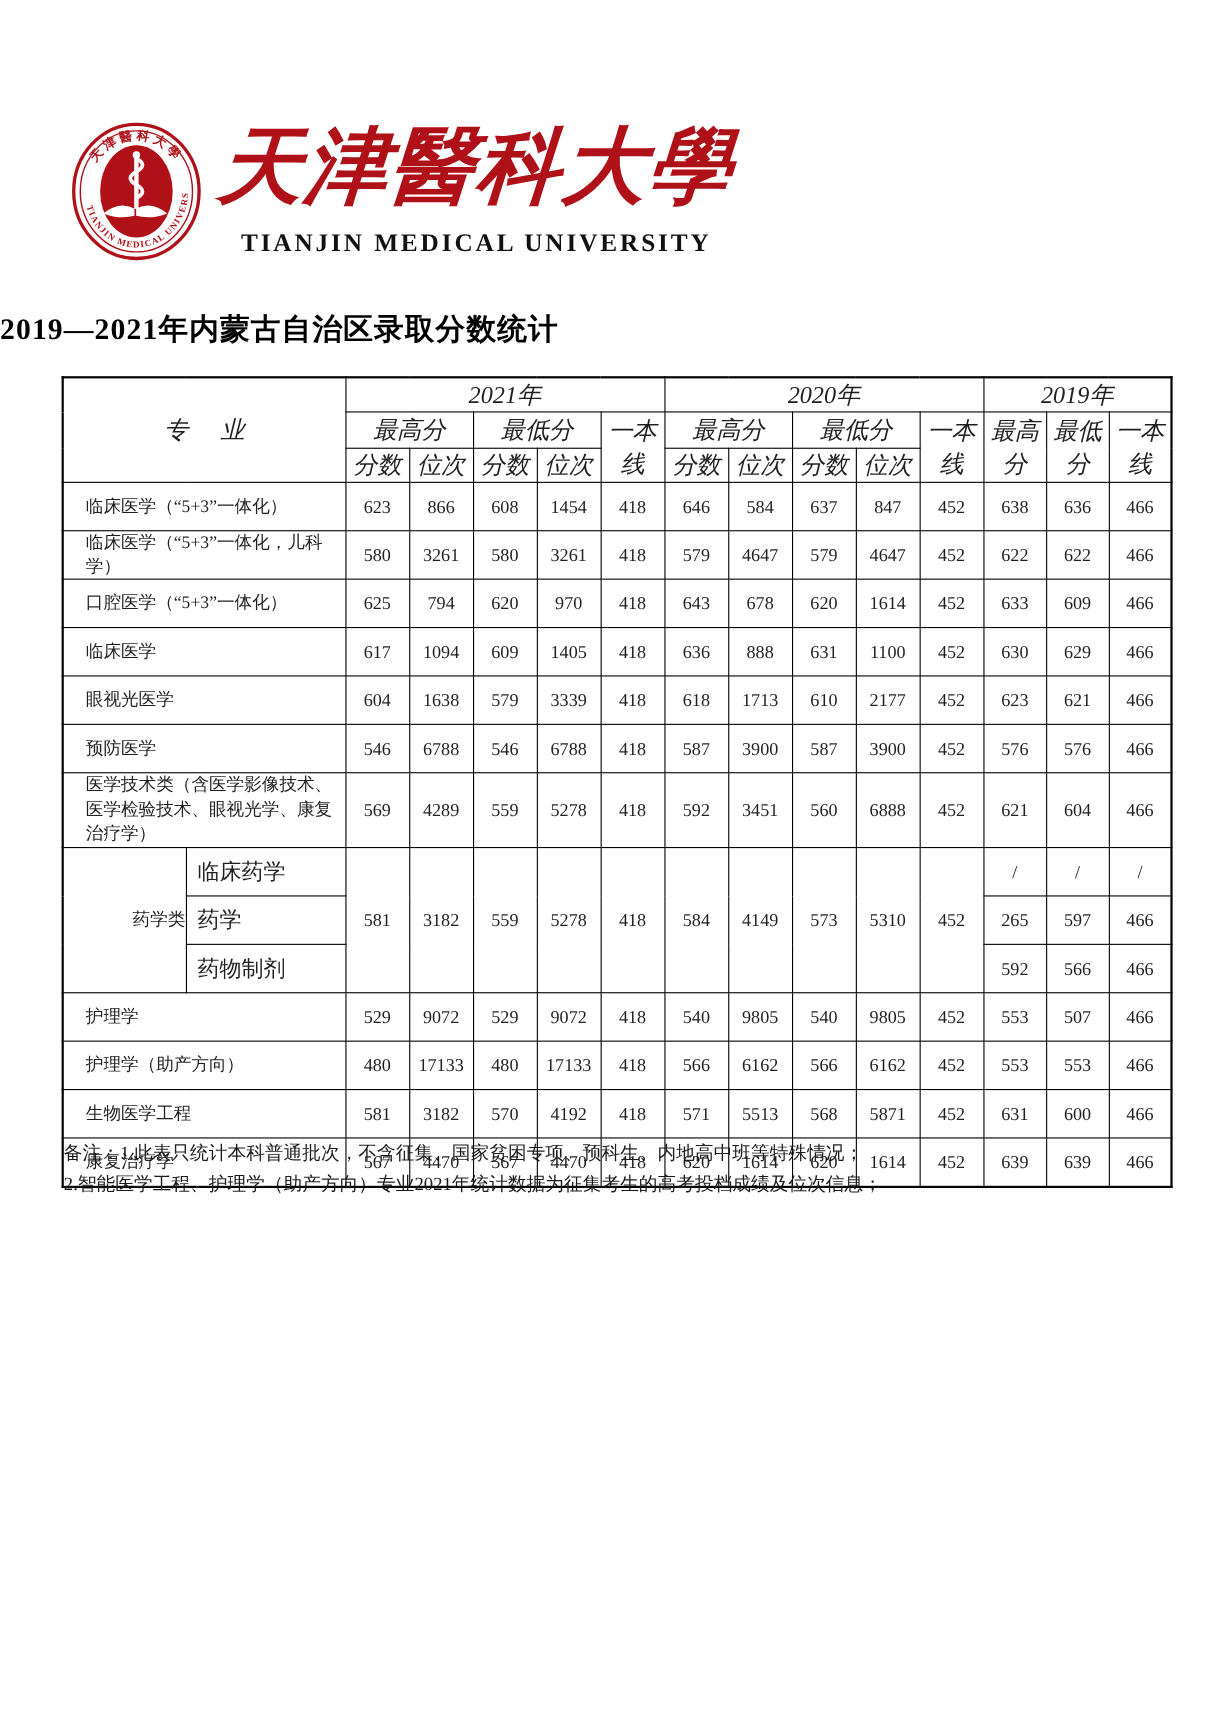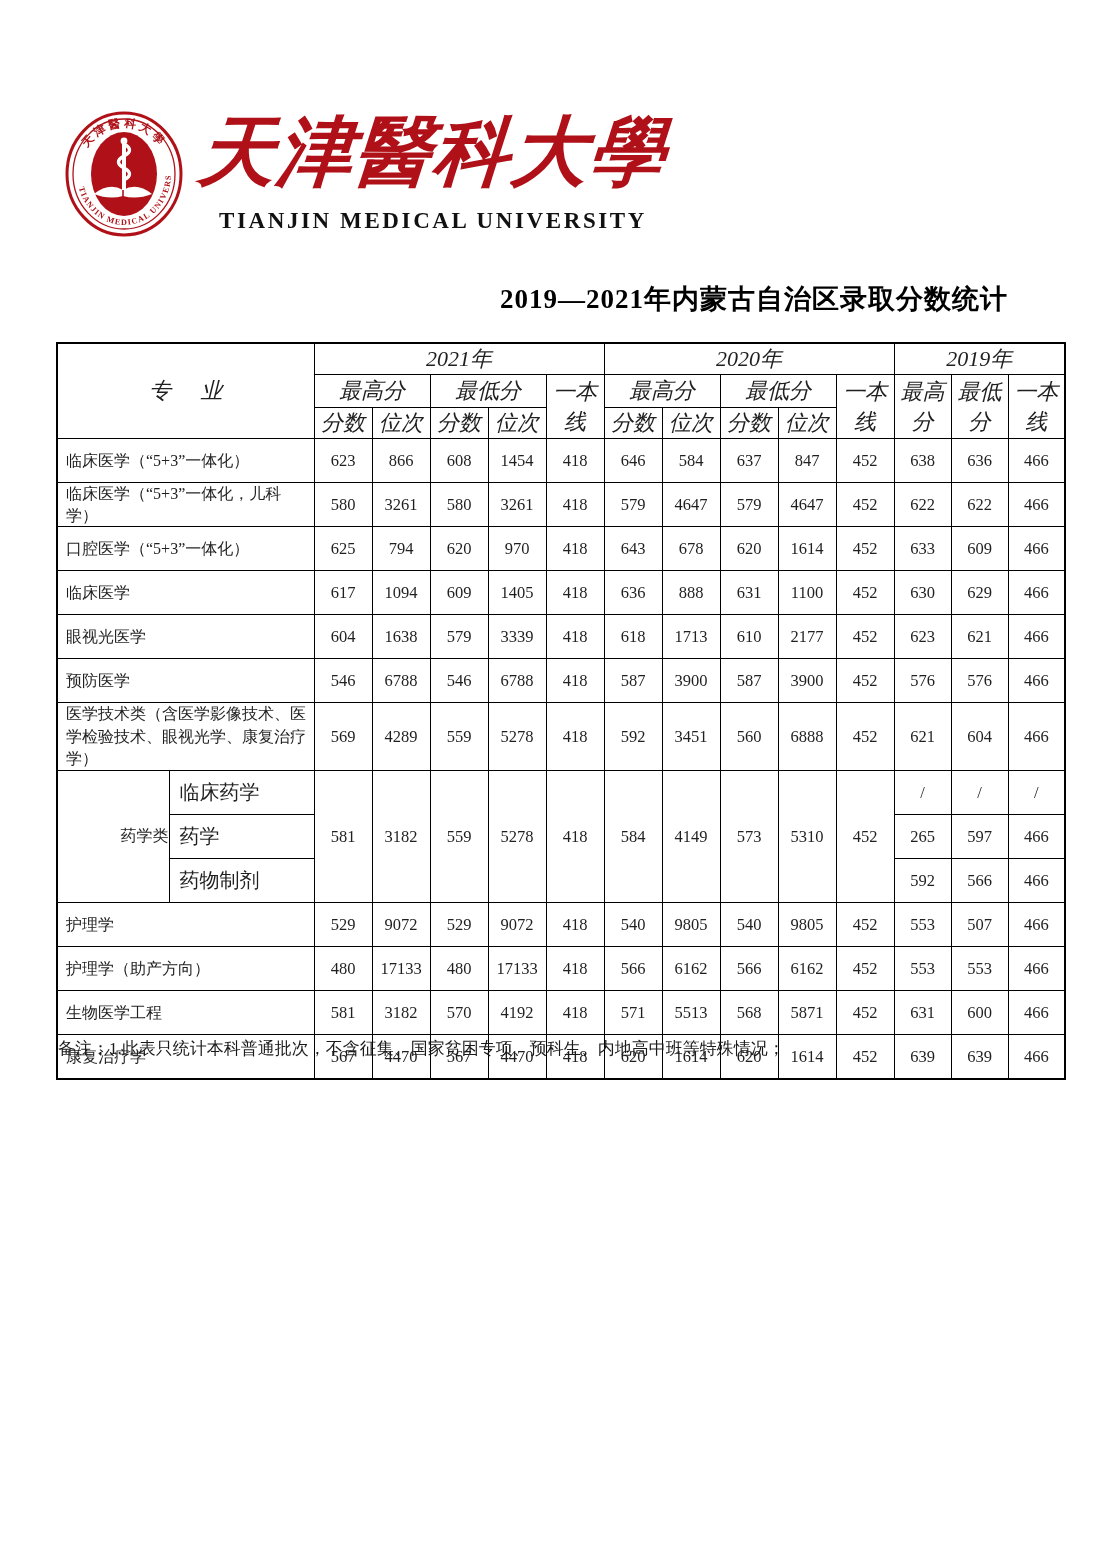--- a/index.html
+++ b/index.html
@@ -70,21 +70,21 @@
     color: #111111;
     white-space: nowrap;
   }
 
   
   .doc-title {
     position: absolute;
     left: 0;
     top: 281px;
     width: 1008px;
-    text-align: right;
+    text-align: left;
     font-family: "Liberation Serif", "DejaVu Serif", serif;
     font-size: 27px;
     font-weight: 700;
     letter-spacing: 1px;
     color: #000000;
   }
 
   
   .score-table {
     position: absolute;
@@ -115,21 +115,21 @@
   .hdr-major {
     font-size: 20px;
     letter-spacing: 12px;
     text-indent: 12px;
   }
   .hdr-rot { font-size: 16px; }
 
   td.num { font-size: 16.5px; height: 43px; }
   td.major {
     text-align: left;
-    padding-left: 8px;
+    padding-left: 20px;
     padding-right: 6px;
     font-size: 16px;
     line-height: 1.35;
     height: 43px;
   }
   td.major-tall { line-height: 1.4; }
   td.major-group {
     text-align: right;
     padding-left: 8px;
     font-size: 16px;
@@ -453,13 +453,14 @@
         <td class="num">452</td>
         <td class="num">639</td>
         <td class="num">639</td>
         <td class="num">466</td>
       </tr>
     </tbody>
 </table>
 
 <div class="notes">
   <div>备注：1.此表只统计本科普通批次，不含征集、国家贫困专项、预科生、内地高中班等特殊情况；</div>
+  <div>2.智能医学工程、护理学（助产方向）专业2021年统计数据为征集考生的高考投档成绩及位次信息；</div>
 </div>
 
 </body></html>

